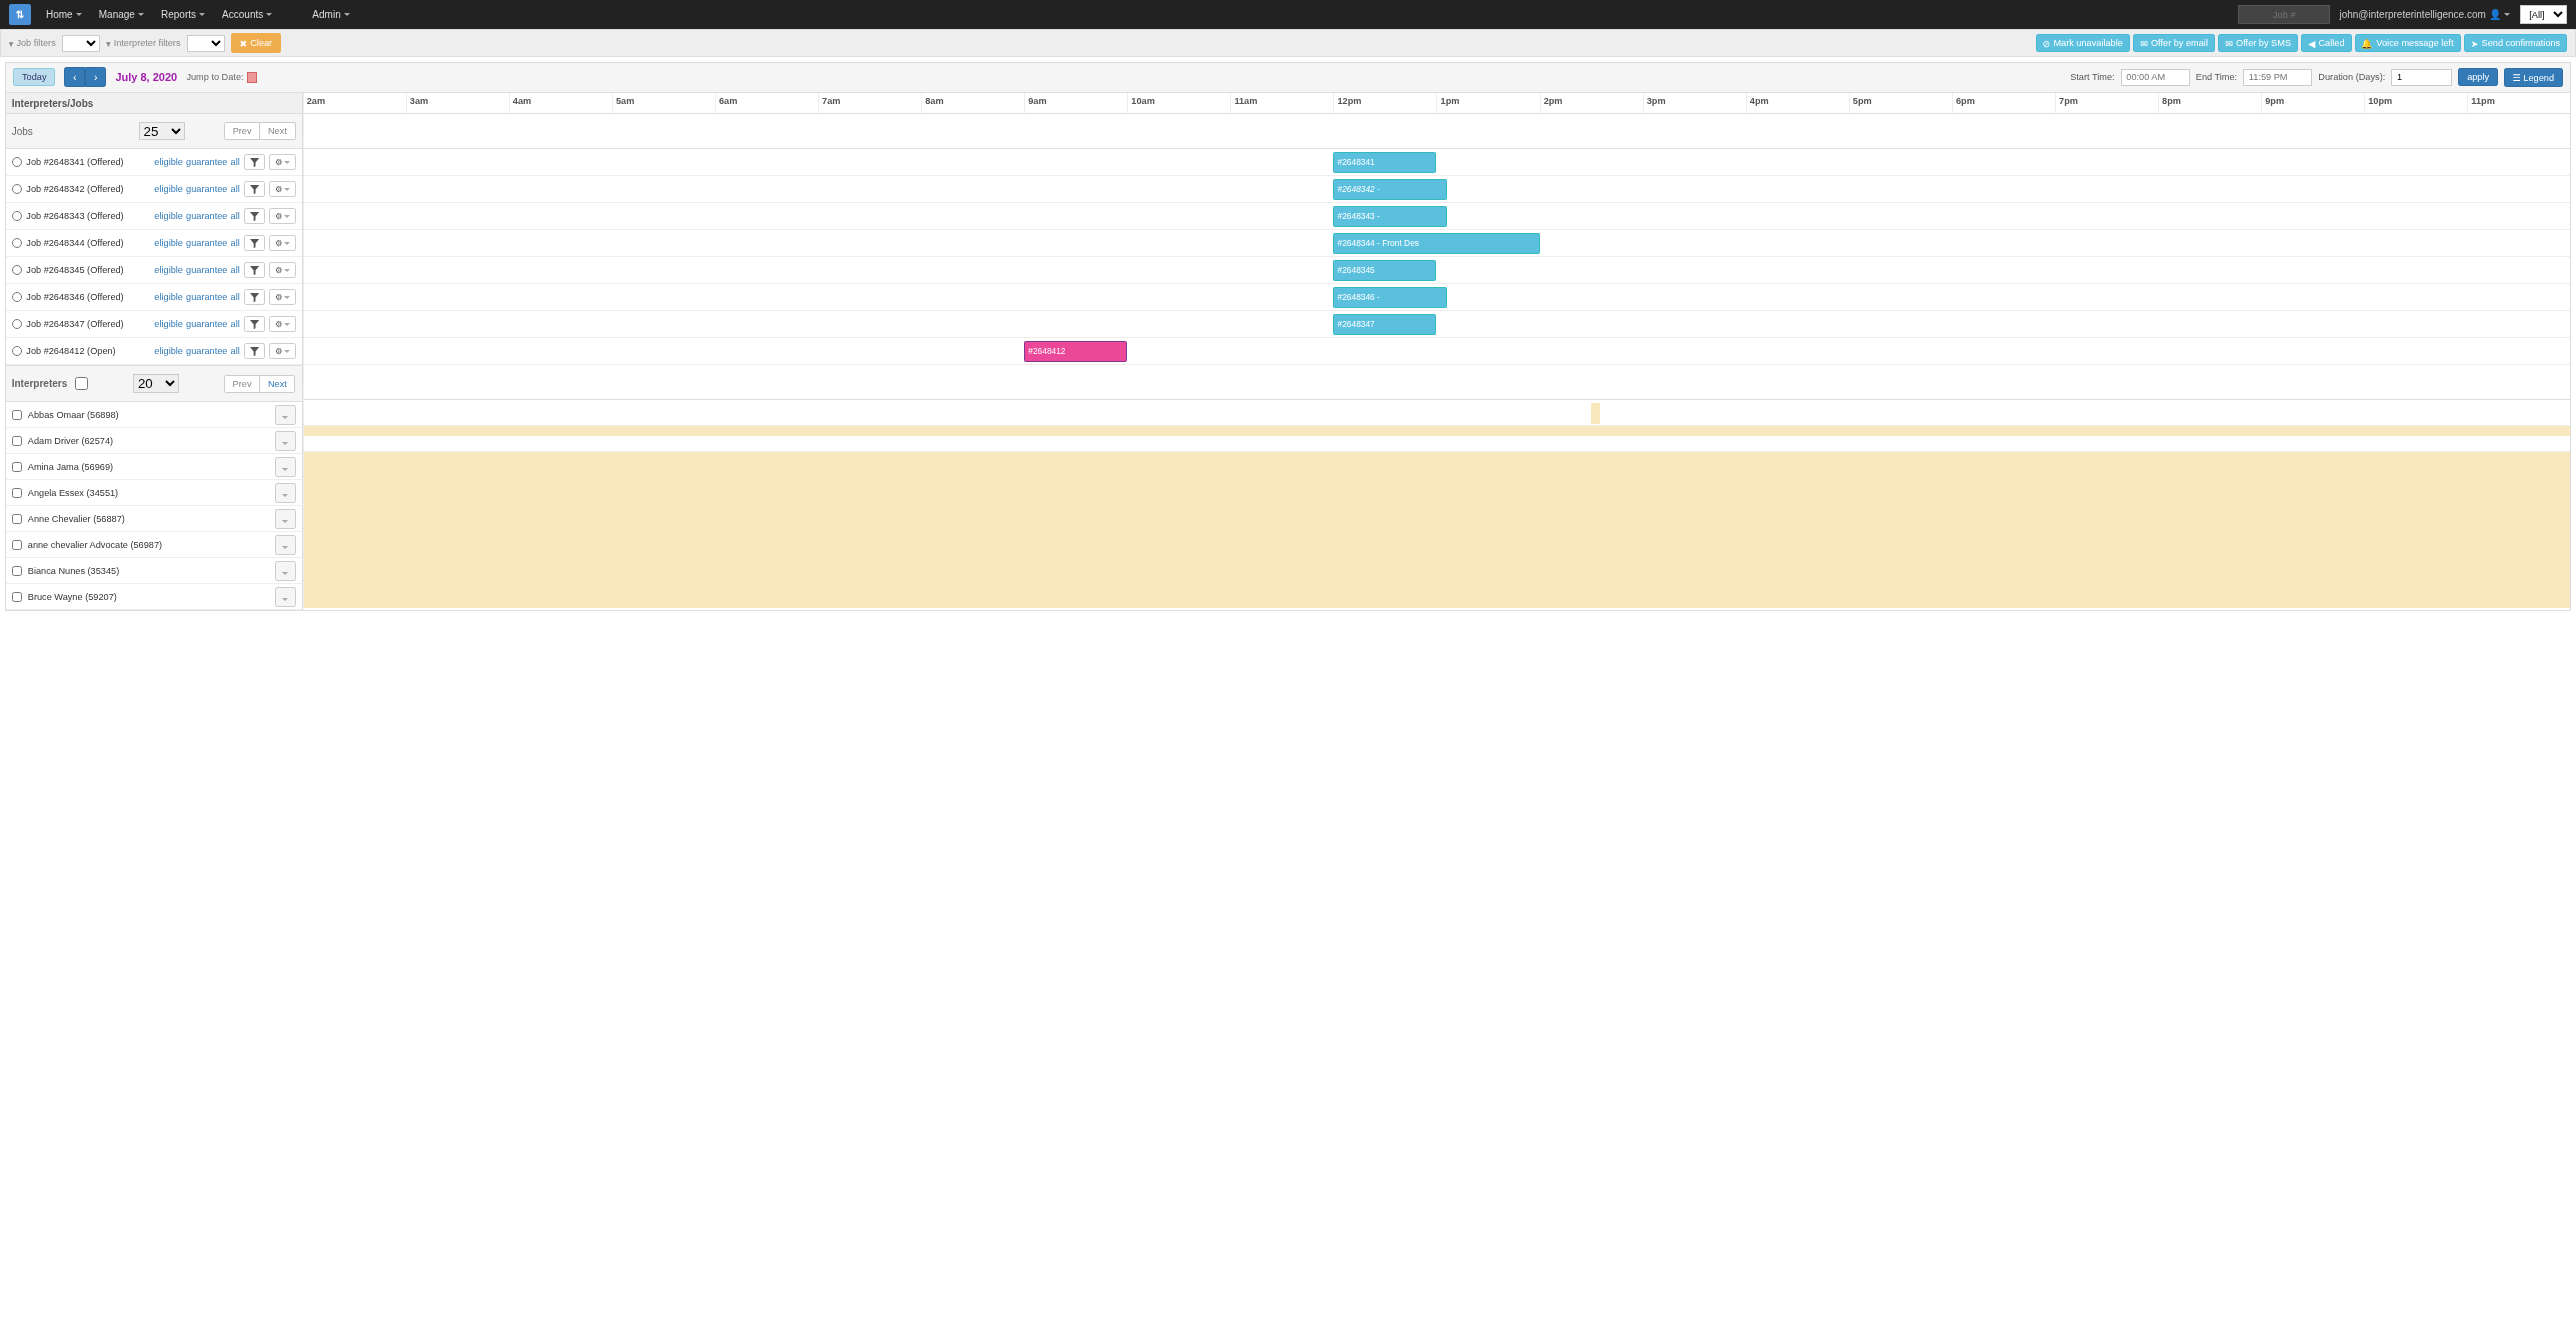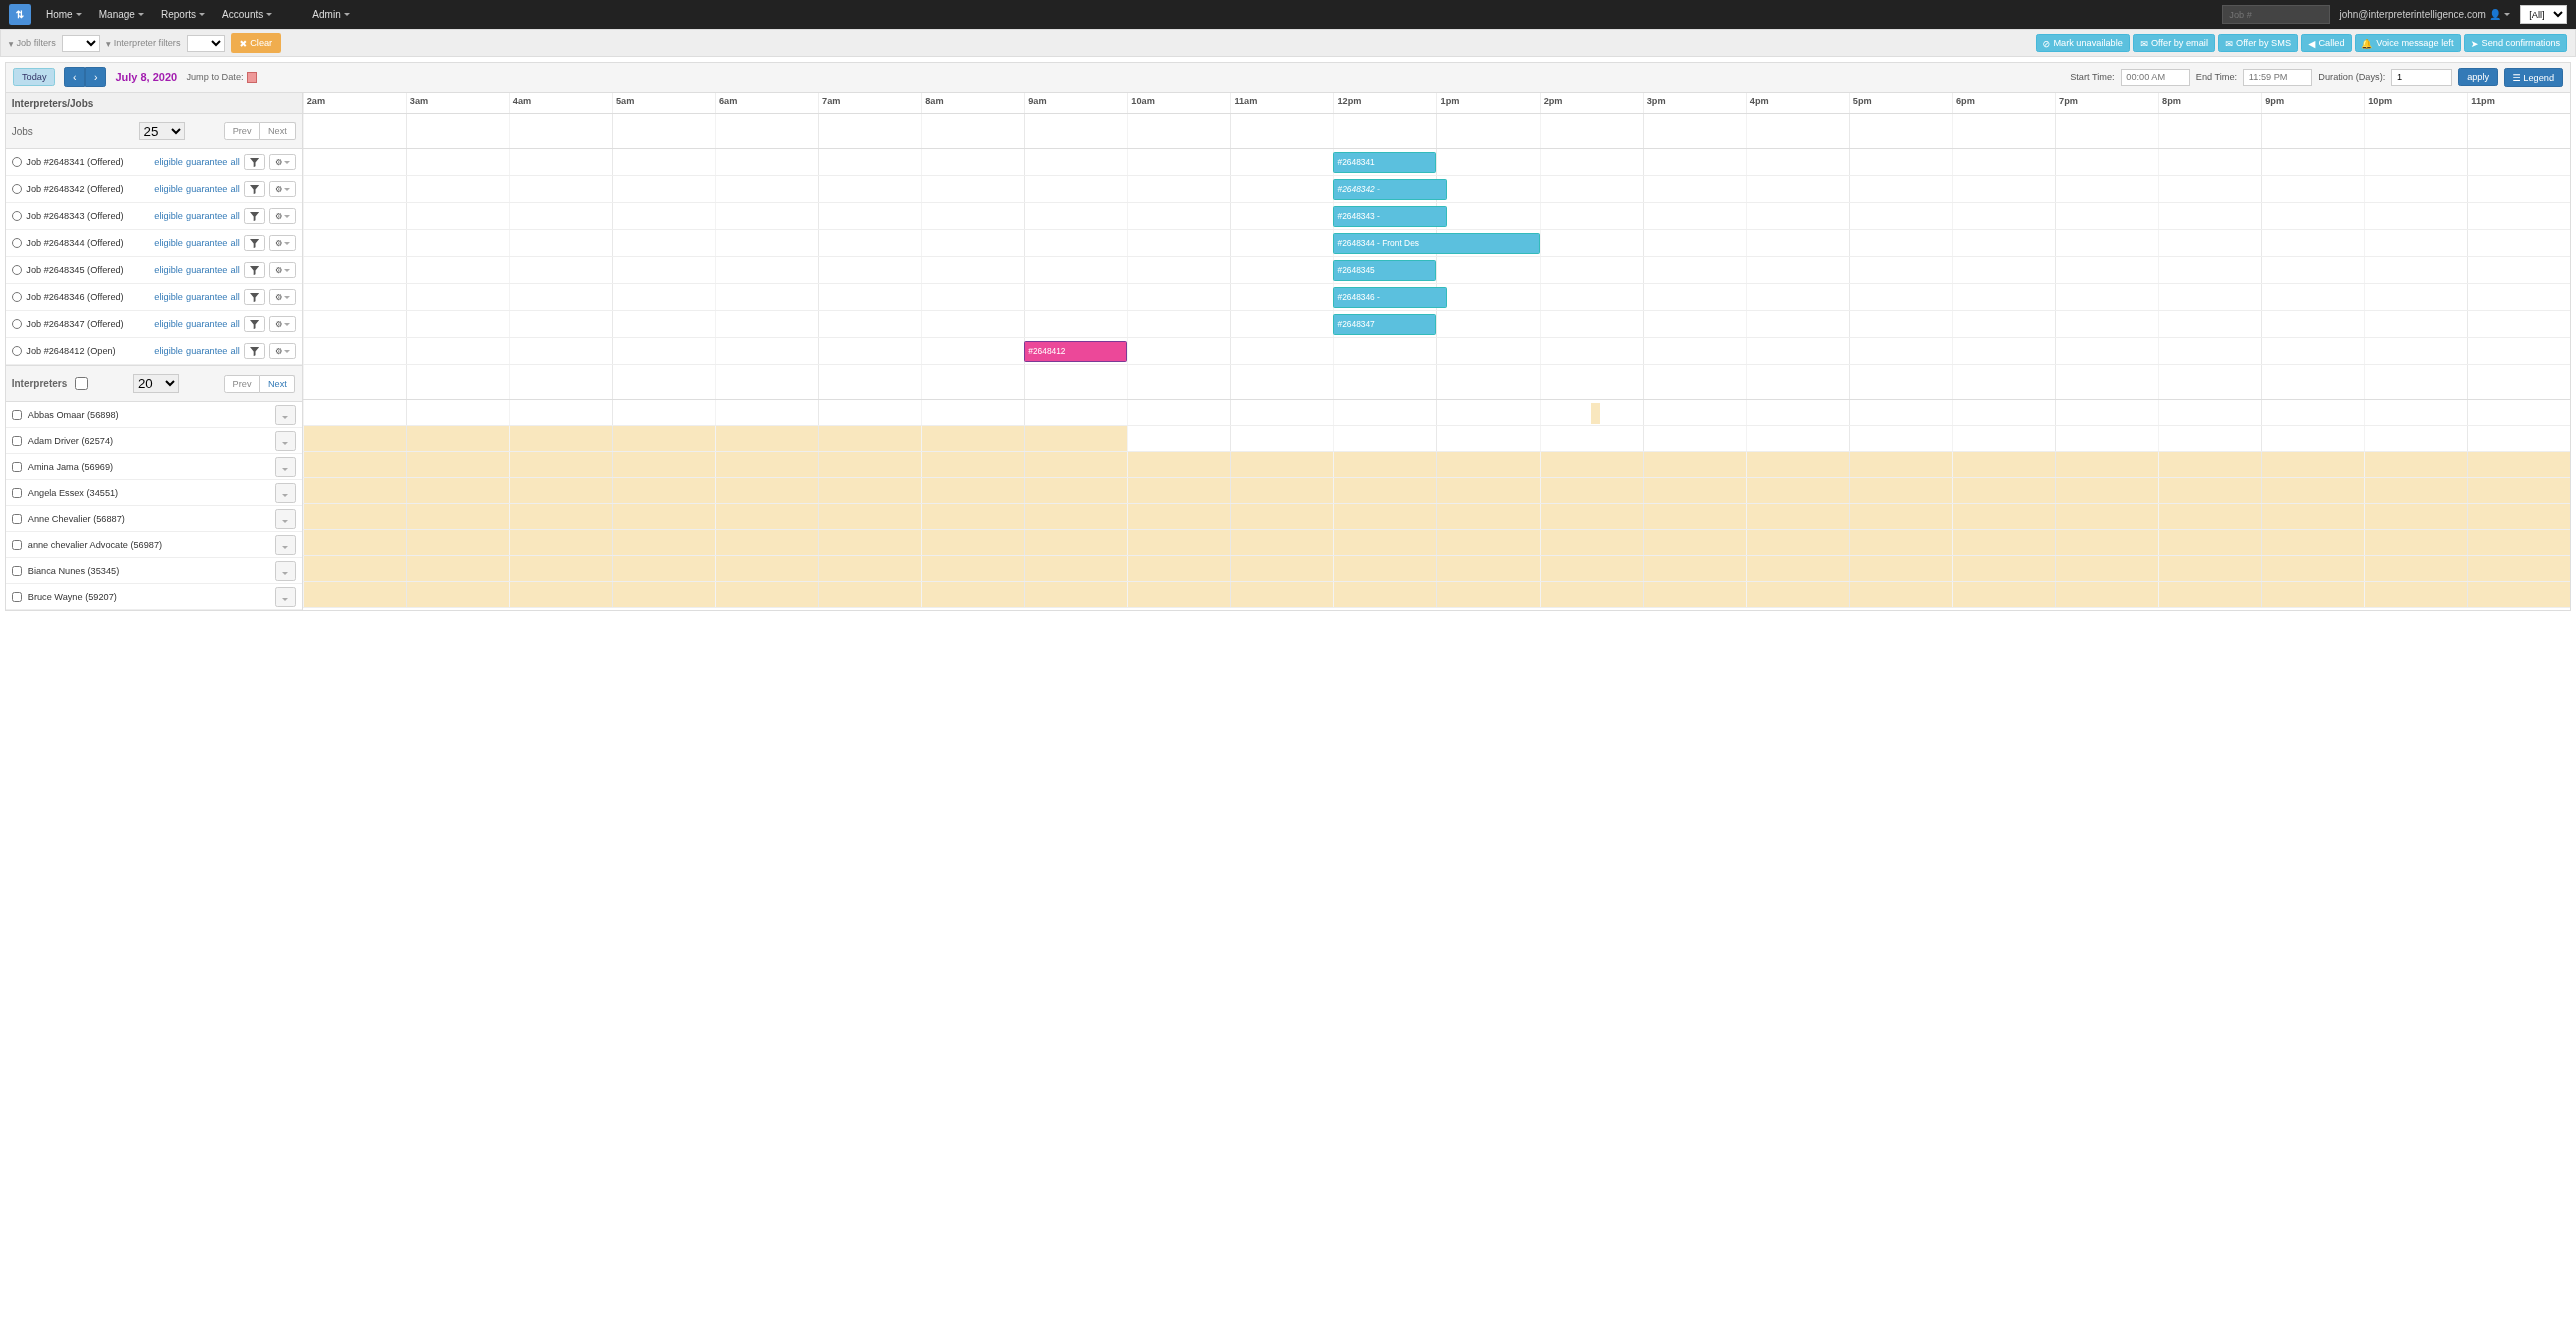--- a/index.html
+++ b/index.html
@@ -3,21 +3,21 @@
 <meta charset="utf-8">
 <style>
 * { box-sizing: border-box; margin: 0; padding: 0; }
 body { font-family: "Helvetica Neue", Arial, sans-serif; font-size: 10px; color: #333; background: #fff; }
 .topnav { background: #222; color: #ccc; height: 29px; display: flex; align-items: center; padding: 0 9.2px; }
 .logo { width: 21.5px; height: 21.5px; background: #4a90d9; border-radius: 2.3px; margin-right: 15.3px; display:flex; align-items:center; justify-content:center; color:#fff; font-weight:bold; }
 .nav-left { display: flex; gap: 17px; align-items:center; }
 .nav-item { color: #ddd; cursor: pointer; display:flex; align-items:center; gap:3.1px; font-size:10px; }
 .caret { width:0; height:0; border-left:3.1px solid transparent; border-right:3.1px solid transparent; border-top:3.1px solid #aaa; display:inline-block; }
 .nav-right { margin-left: auto; display:flex; align-items:center; gap:9.2px; }
-.job-search { background:#444; border:0.8px solid #555; color:#aaa; padding:3.1px 6.1px; width:108px; border-radius:0; font-size:9.2px; }
+.job-search { background:#444; border:0.8px solid #555; color:#aaa; padding:3.1px 6.1px; width:92px; border-radius:0; font-size:9.2px;text-align:center; }
 .user-label { color:#ccc; font-size:10px; display:flex; align-items:center; gap:3.1px; }
 .all-select { padding:2.3px 4.6px; font-size:9.2px; background:#fff; border:0.8px solid #ccc; }
 .filterbar { background:#eee; border:0.8px solid #ddd; height:28px; display:flex; align-items:center; padding:0 7.7px; gap:6.1px; }
 .fb-left { display:flex; align-items:center; gap:6.1px; }
 .fb-label { color:#888; font-size:9.2px; display:flex; align-items:center; gap:3.1px; }
 .small-select { height:17px; width:38px; border:0.8px solid #ccc; background:#fff; }
 .btn { padding:3.1px 7.7px; border-radius:2.3px; font-size:9.2px; border:0.8px solid transparent; cursor:pointer; display:inline-flex; align-items:center; gap:3.1px; }
 .btn-clear { background:#f0ad4e; color:#fff; }
 .fb-right { margin-left:auto; display:flex; gap:3.1px; }
 .btn-action { background:#5bc0de; color:#fff; border:0.8px solid #46b8da; padding:2.3px 6.1px; font-size:9.2px; }
@@ -55,21 +55,21 @@
 .links { display:flex; gap:3.1px; margin-left:auto; }
 .link-a { color:#337ab7; cursor:pointer; }
 .icon-btn { border:0.8px solid #ccc; border-radius:2.3px; padding:2.3px 4.6px; background:#fff; color:#555; font-size:8.4px; display:flex; align-items:center; gap:1.5px; }
 .int-head { background:#f5f5f5; border-top:0.8px solid #ddd; border-bottom:0.8px solid #ddd; padding:6.1px 6.1px; display:flex; align-items:center; gap:7.7px; height:37px; }
 .int-row { border-bottom:0.8px solid #eee; display:flex; align-items:center; padding:0 6.1px; height:26px; gap:6.1px; font-size:9.2px; }
 .chev-btn { border:0.8px solid #ccc; border-radius:2.3px; padding:1.5px 6.1px; background:#f5f5f5; color:#888; margin-left:auto; }
 .right-col { flex:1; overflow:hidden; position:relative; }
 .time-header { display:flex; background:#fff; border-bottom:0.8px solid #ddd; height:21.5px; }
 .hour-col { flex:1; border-left:0.8px solid #eee; font-size:9.2px; color:#555; padding:3.1px 3.1px; text-align:left; font-weight:bold; }
 .grid-body { }
-.grid-row { display:flex; height:27px; border-bottom:0.8px solid #eee; position:relative; }
+.grid-row { display:flex; height:27px; border-bottom:0.8px solid #eee; position:relative;flex-direction:column; }
 .cell { flex:1; border-left:0.8px solid #f3f3f3; }
 .cell:nth-child(even) { border-left:0.8px solid #e8e8e8; }
 .spacer-row { height:35px; border-bottom:0.8px solid #ddd; }
 .int-grid-row { height:26px; }
 .unavail { background:#f9e7be; }
 .job-block { position:absolute; top:2.3px; height:21.5px; background:#5bc0de; border:0.8px solid #3bb; color:#fff; font-size:8.4px; padding:3.8px 3.1px; border-radius:1.5px; overflow:hidden; white-space:nowrap; }
 .job-block.purple { background:#ec4899; border-color:#7a3a96; }
 .small-block { position:absolute; top:2.3px; height:21.5px; width:9.2px; background:#f9e7be; }
 .funnel-svg { width:9.2px; height:9.2px; }
 </style>

